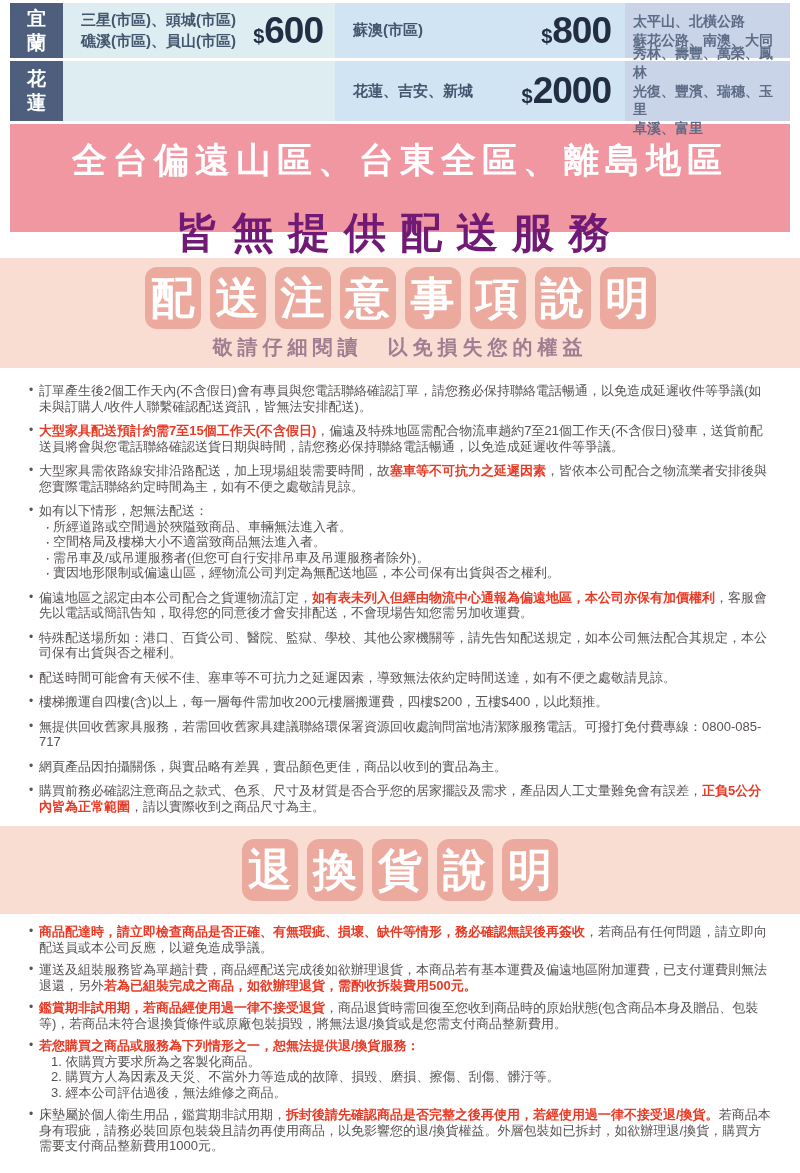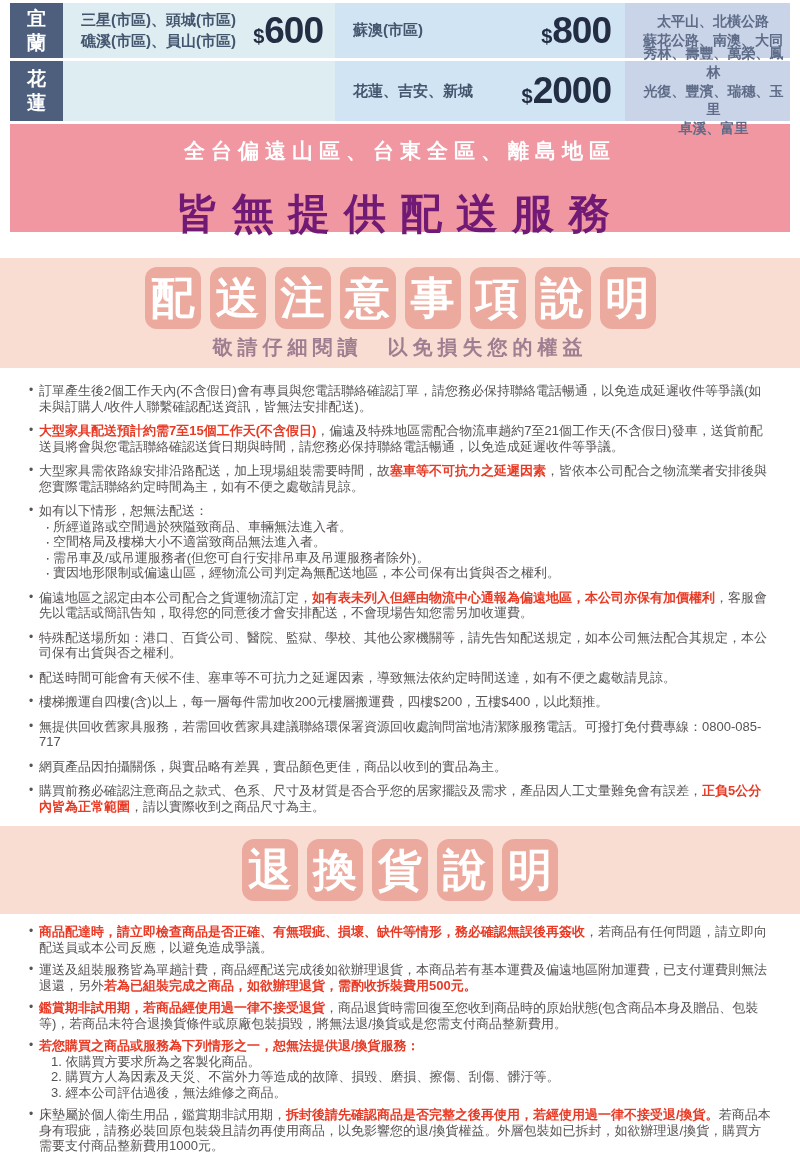--- a/index.html
+++ b/index.html
@@ -10,31 +10,31 @@
   .ship-table{margin:3px 10px 0 10px;}
   .ship-row{display:flex;margin-bottom:3px;}
   .r1{height:55px;}
   .r2{height:60px;}
   .region{width:53px;flex:0 0 53px;background:#4d5f7d;color:#fff;display:flex;
           align-items:center;justify-content:center;font-weight:bold;font-size:19px;
           white-space:pre-line;text-align:center;line-height:1.25;}
   .zone{display:flex;align-items:center;justify-content:space-between;box-sizing:border-box;}
   .z1{width:272px;flex:0 0 272px;background:#ddedf2;padding:0 12px 0 18px;}
   .z2{width:290px;flex:0 0 290px;background:#d0e4f3;padding:0 14px 0 18px;}
-  .z3{width:165px;flex:0 0 165px;background:#cad4e8;padding:0 6px 0 18px;text-align:center;}
+  .z3{width:165px;flex:0 0 165px;background:#cad4e8;padding:0 6px 0 8px;}
   .areas{font-size:15px;color:#44556e;white-space:pre-line;line-height:1.35;font-weight:bold;}
   .areas3{font-size:14px;color:#5e6c88;white-space:pre-line;line-height:1.35;font-weight:bold;}
   .price{display:flex;align-items:baseline;color:#232e44;}
   .cur{font-size:20px;font-weight:bold;}
   .amt{font-size:37px;font-weight:bold;letter-spacing:-1px;}
 
   
   .banner{margin:1px 10px 0;background:#f097a2;height:108px;text-align:center;
           padding-top:13px;box-sizing:border-box;}
-  .banner-l1{color:#ffffff;font-size:21px;font-weight:bold;letter-spacing:6px;font-family:Liberation Mono, monospace;}
+  .banner-l1{color:#ffffff;font-size:35px;font-weight:bold;letter-spacing:6px;font-family:Liberation Mono, monospace;}
   .banner-l2{color:#701a75;font-size:42px;font-weight:bold;letter-spacing:14px;margin-top:21px;}
 
   
   .title-band{background:#f9ddd3;text-align:center;}
   .band1{margin-top:26px;padding:9px 0 7px;}
   .band2{margin-top:12px;padding:13px 0;}
   .squares{display:flex;justify-content:center;gap:9px;}
   .tsq{width:56px;height:62px;background:#eca99e;border-radius:12px;color:#fff;
        font-size:44px;font-weight:bold;line-height:62px;text-align:center;}
   .subtitle{margin-top:5px;color:#a07d90;font-size:20px;font-weight:bold;letter-spacing:5px;}

